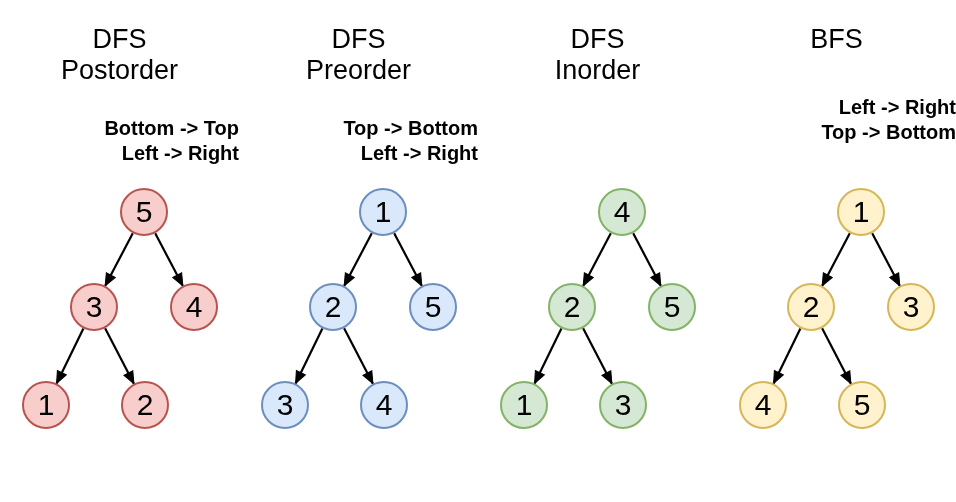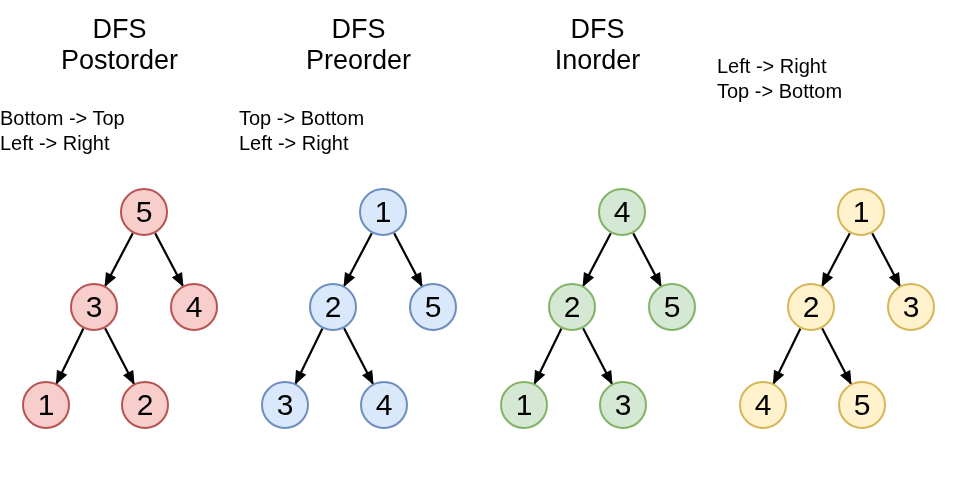--- a/index.html
+++ b/index.html
@@ -14,38 +14,38 @@
     height: 502px;
     background: #ffffff;
     overflow: hidden;
     display: flex;
   }
   .panel {
     position: relative;
     width: 239px;
     height: 496px;
     flex: 0 0 239px;
-    padding-top: 14px;
+    padding-top: 24px;
     box-sizing: border-box;
   }
   .panel-title {
     margin: 0;
     text-align: center;
     font-size: 27px;
     line-height: 31px;
     font-weight: 400;
     color: #000000;
     white-space: pre-line;
   }
   .panel-subtitle {
     margin: 30px 0 0 0;
-    text-align: left;
+    text-align: right;
     font-size: 20px;
     line-height: 25px;
-    font-weight: 400;
+    font-weight: 700;
     color: #000000;
     white-space: pre-line;
   }
   .panel-bfs .panel-subtitle { margin-top: 40px; }
   .tree {
     position: absolute;
     left: 0; top: 0;
     width: 239px;
     height: 502px;
     pointer-events: none;
@@ -154,20 +154,21 @@
       </svg>
       <div class="node n-root">4</div>
       <div class="node n-left">2</div>
       <div class="node n-right">5</div>
       <div class="node n-ll">1</div>
       <div class="node n-lr">3</div>
     </div>
   </section>
 
   <section class="panel panel-bfs theme-yellow">
+    <h2 class="panel-title">BFS</h2>
     <p class="panel-subtitle">Left -&gt; Right
 Top -&gt; Bottom</p>
     <div class="tree">
       <svg class="edges" viewBox="0 0 239 502">
         <defs>
           <marker id="arrow-3" markerUnits="userSpaceOnUse" markerWidth="15" markerHeight="12" refX="13" refY="6" orient="auto">
             <path d="M1,1 L13,6 L1,11 Z" fill="#000000" stroke="#000000"></path>
           </marker>
         </defs>
         <line x1="132.8" y1="233.2" x2="105.2" y2="285.8" marker-end="url(#arrow-3)"></line>

